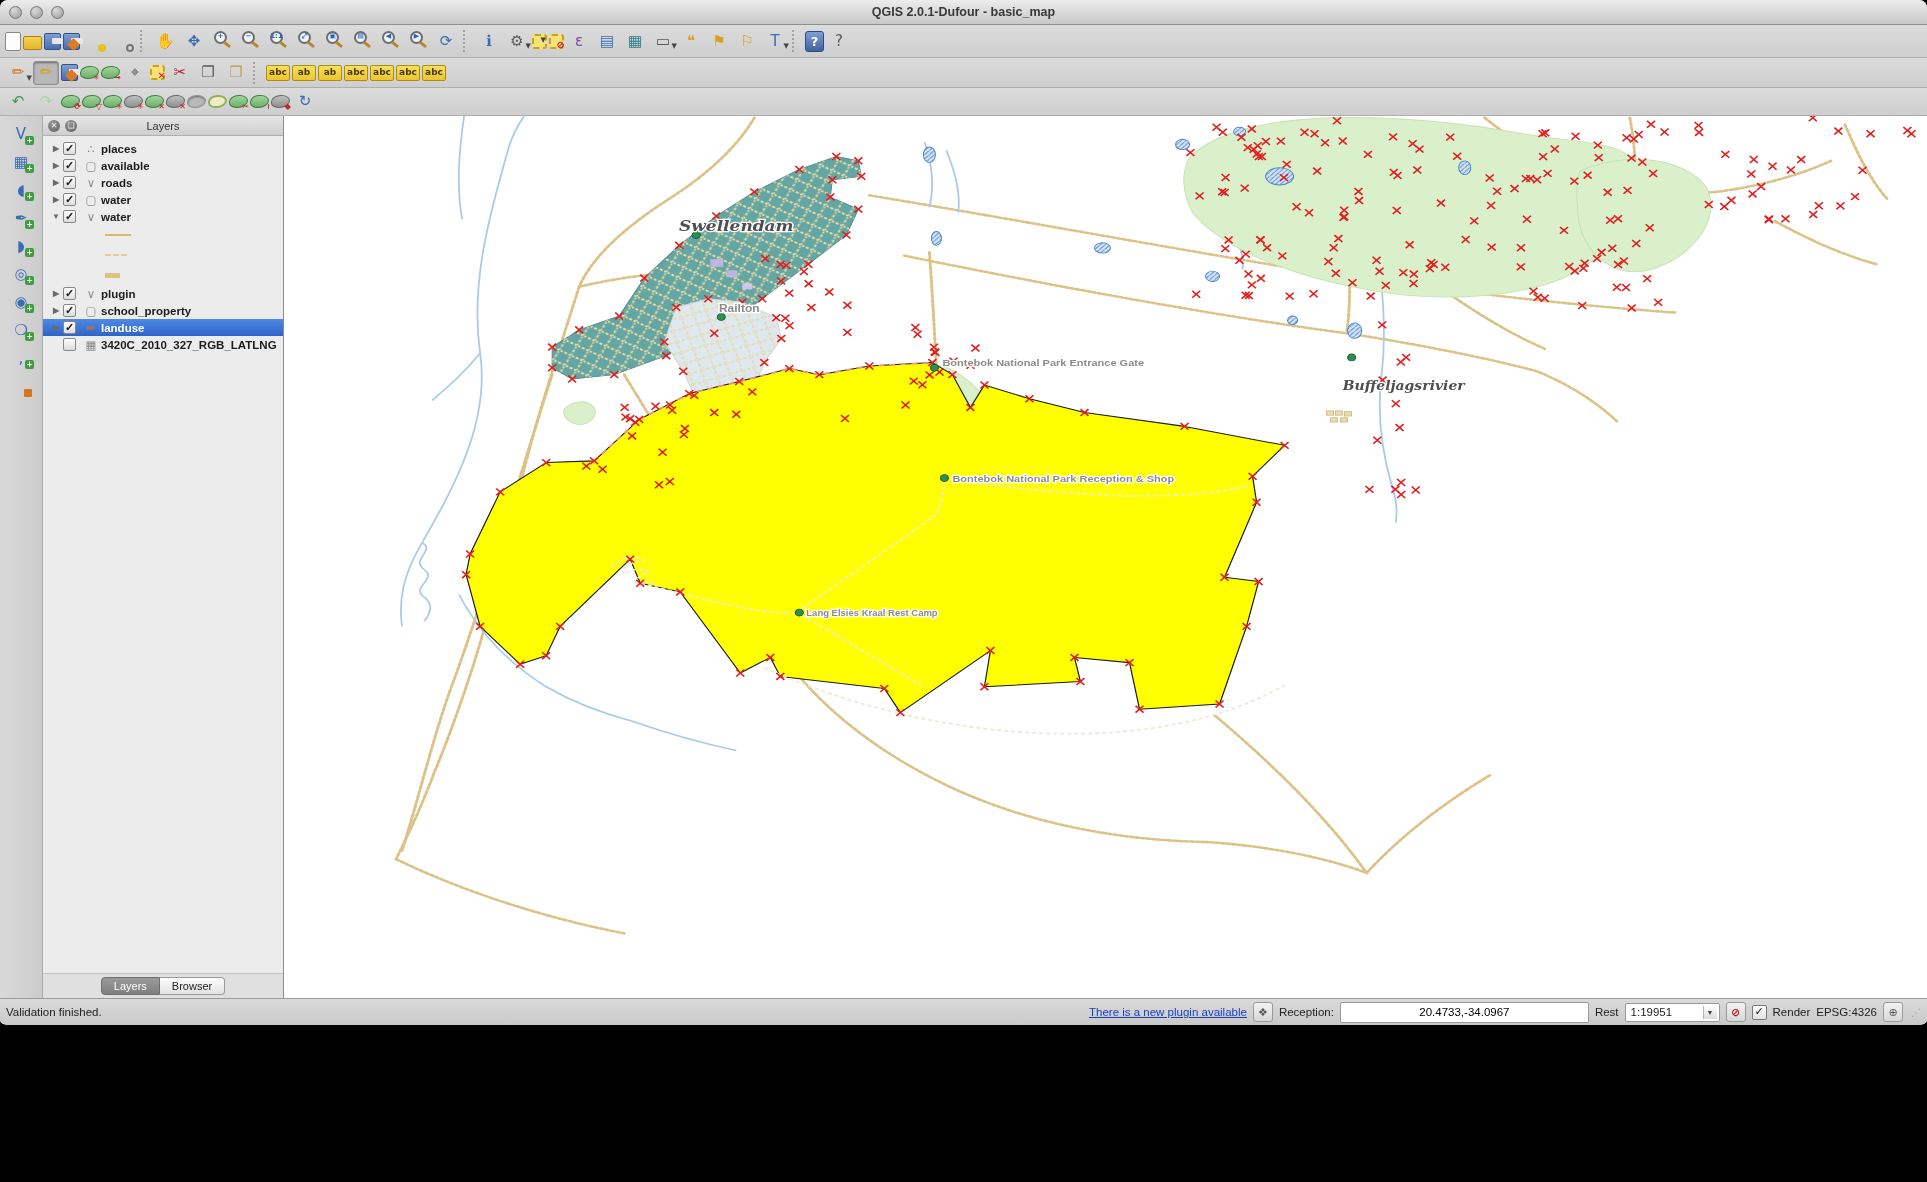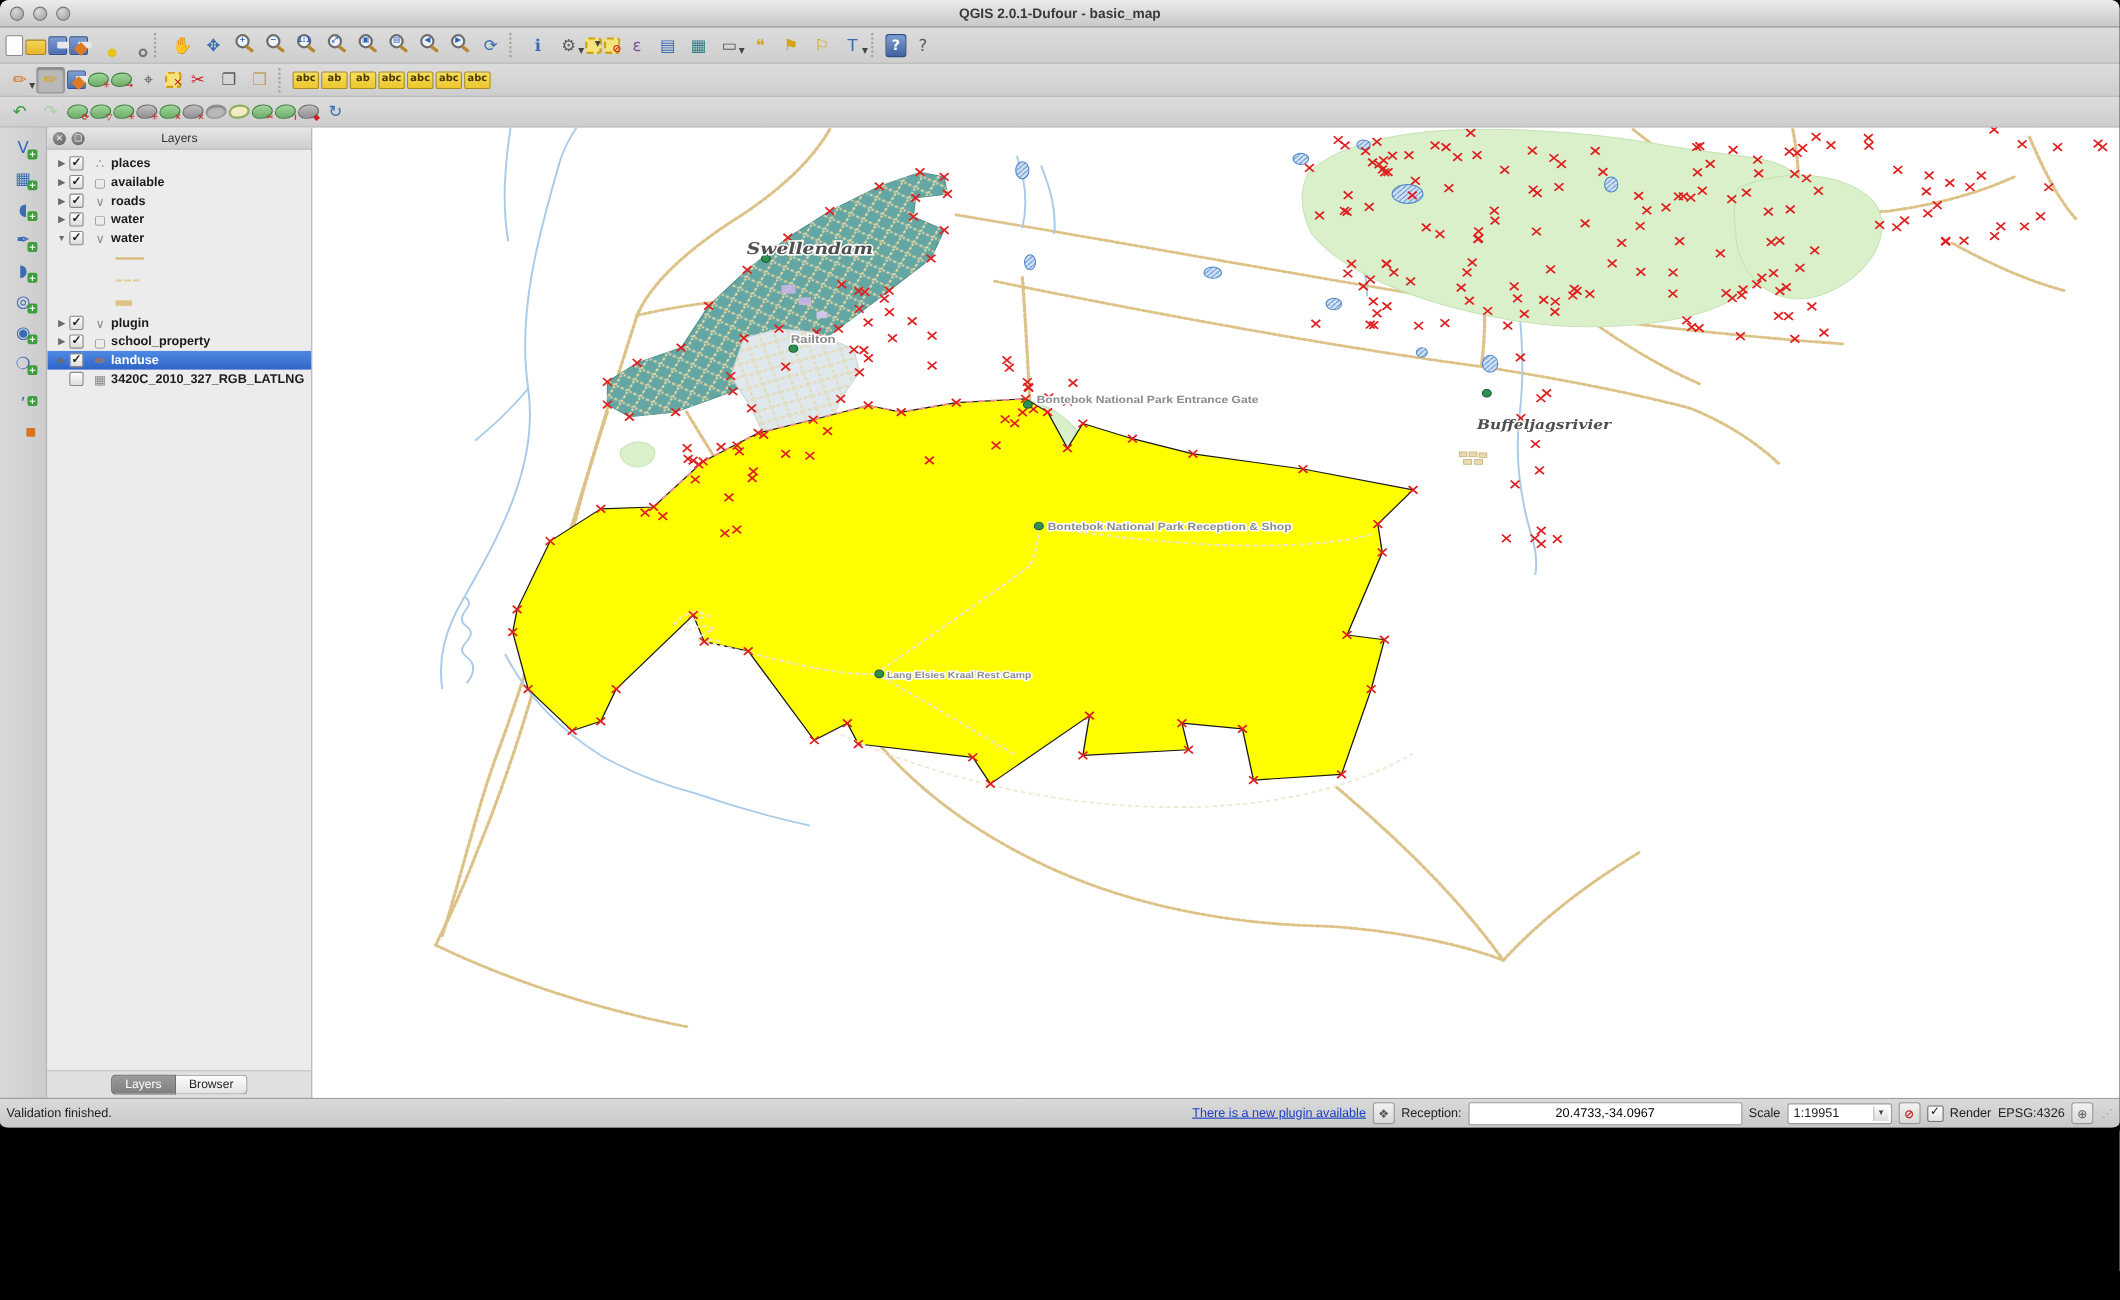--- a/index.html
+++ b/index.html
@@ -826,21 +826,21 @@
         </svg>
       </div>
     </div>
 
     <div class="statusbar">
       <span class="lefttext">Validation finished.</span>
       <span class="link">There is a new plugin available</span>
       <span class="sb-ic">❖</span>
       <span>Reception:</span>
       <input class="sb-input" value="20.4733,-34.0967" style="">
-      <span>Scale</span>
+      <span>Rest</span>
       <span class="combo">
         <span>1:19951</span>
         <span class="cdd">▼</span>
       </span>
       <span class="sb-ic stopic">⊘</span>
       <span class="sb-cb">✓</span>
       <span>Render</span>
       <span>EPSG:4326</span>
       <span class="sb-ic">⊕</span>
       <span class="grip">⋰</span>

